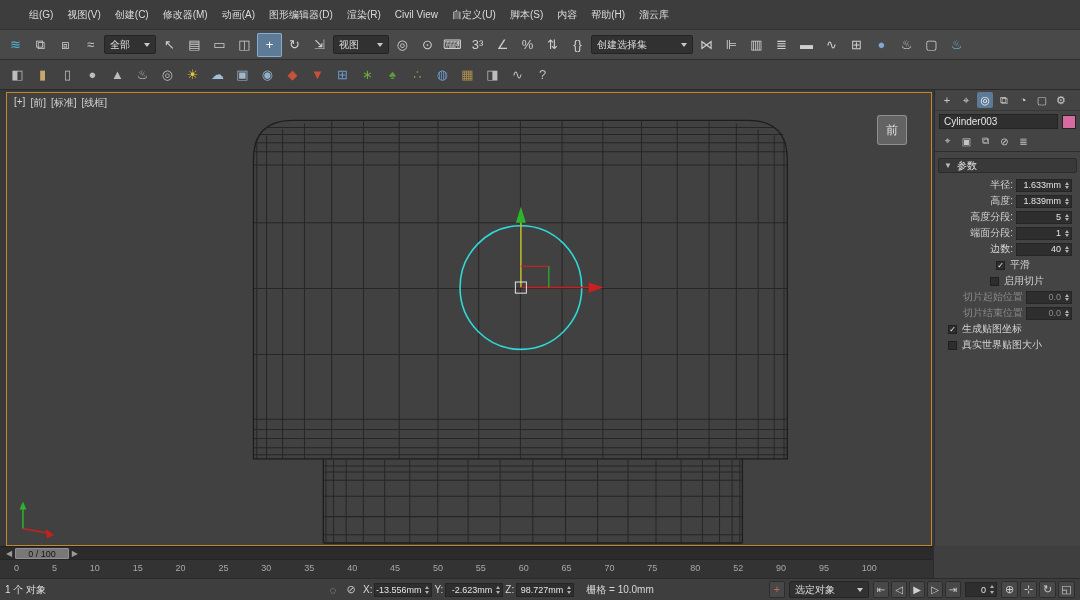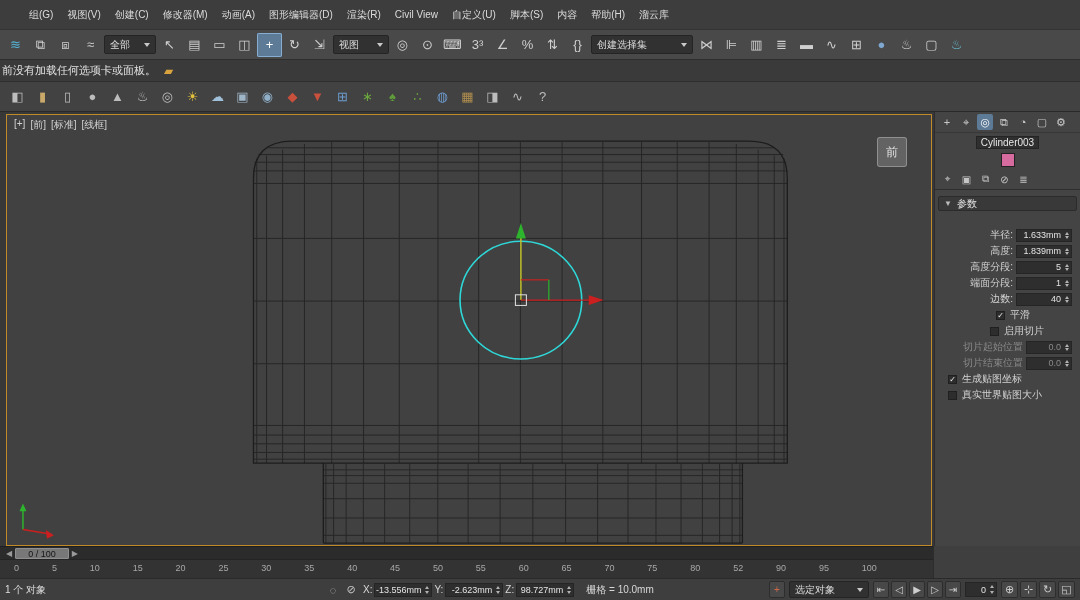--- a/index.html
+++ b/index.html
@@ -50,37 +50,37 @@
               font-size:12px; color:#e0e0e0; }
 
   
   .cmd-panel { width:146px; flex:0 0 auto; background:#444; border-left:1px solid #2c2c2c;
                font-size:10px; display:flex; flex-direction:column; position:relative; }
   .cp-tabs { height:21px; display:flex; align-items:center; gap:3px; padding:0 4px;
              border-bottom:1px solid #383838; }
   .cp-tab { width:16px; height:16px; display:flex; align-items:center; justify-content:center;
             font-size:11px; color:#c9c9c9; border-radius:2px; }
   .cp-tab.active { background:#5d7a96; color:#fff; }
-  .cp-name-row { display:flex; align-items:center; gap:4px; padding:3px 4px 2px 4px;flex-direction:column; }
+  .cp-name-row { display:flex; align-items:center; gap:4px; padding:3px 4px 2px 4px; }
   .cp-name-box { flex:1; background:#2f2f2f; border:1px solid #242424; height:15px;
                  display:flex; align-items:center; padding:0 4px; color:#e6e6e6; }
   .cp-swatch { width:14px; height:14px; border:1px solid #222; flex:0 0 auto; }
   .cp-dd-row { padding:2px 4px; }
   .cp-dd { width:100%; height:16px; }
   .cp-stack { margin:2px 4px; height:78px; background:#383838; border:1px solid #292929; overflow:hidden; }
   .stack-row { display:block; height:14px; line-height:14px; padding-left:14px; color:#e0e0e0; }
   .stack-row.active { background:#4a79a8; color:#fff; }
   .cp-stacktools { display:flex; gap:4px; padding:3px 5px; border-bottom:1px solid #2e2e2e; }
   .stack-tool { width:15px; height:14px; display:flex; align-items:center; justify-content:center;
                 font-size:10px; color:#c5c5c5; }
   .rollout { margin:6px 3px 0 3px; }
   .rollout-header { background:#393939; border:1px solid #2b2b2b; border-radius:2px; height:15px;
                     display:flex; align-items:center; gap:5px; padding:0 5px; color:#e2e2e2; }
   .rollout-arrow { font-size:8px; color:#bbb; }
-  .rollout-body { padding:4px 2px 2px 2px;margin-top:12px; }
+  .rollout-body { padding:4px 2px 2px 2px; }
   .prow { display:flex; align-items:center; justify-content:flex-end; gap:3px; height:16px; padding-right:3px; }
   .plabel { color:#d2d2d2; font-size:10px; white-space:nowrap; }
   .pbox { width:56px; height:13px; background:#2e2e2e; border:1px solid #252525; position:relative;
           display:flex; align-items:center; padding-right:10px; }
   .pbox.small { width:46px; }
   .pbox::before,.pbox::after { content:""; position:absolute; right:2px; width:0; height:0;
           border-left:2.5px solid transparent; border-right:2.5px solid transparent; }
   .pbox::before { top:2px; border-bottom:3px solid #b2b2b2; }
   .pbox::after { bottom:2px; border-top:3px solid #b2b2b2; }
   .pval { flex:1; text-align:right; font-size:9px; color:#e4e4e4; white-space:nowrap; }
@@ -196,24 +196,20 @@
         <span class="tb-icon">▬</span>
         <span class="tb-icon">∿</span>
         <span class="tb-icon">⊞</span>
         <span class="tb-icon" style="color: rgb(127, 168, 208);">●</span>
         <span class="tb-icon" style="color: rgb(201, 201, 201);">♨</span>
         <span class="tb-icon">▢</span>
         <span class="tb-icon" style="color: rgb(102, 184, 201);">♨</span>
       </div>
   </div>
 
-  <div class="ribbon-row">
-    <span class="ribbon-msg">前没有加载任何选项卡或面板。</span>
-    <span class="ribbon-glyph">▰</span>
-  </div>
 
   <div class="toolbar2">
       <span class="tb2-icon" style="color: rgb(189, 189, 189);">◧</span>
       <span class="tb2-icon" style="color: rgb(201, 169, 106);">▮</span>
       <span class="tb2-icon" style="color: rgb(189, 189, 189);">▯</span>
       <span class="tb2-icon" style="color: rgb(189, 189, 189);">●</span>
       <span class="tb2-icon" style="color: rgb(189, 189, 189);">▲</span>
       <span class="tb2-icon" style="color: rgb(189, 189, 189);">♨</span>
       <span class="tb2-icon" style="color: rgb(189, 189, 189);">◎</span>
       <span class="tb2-icon" style="color: rgb(228, 194, 60);">☀</span>

